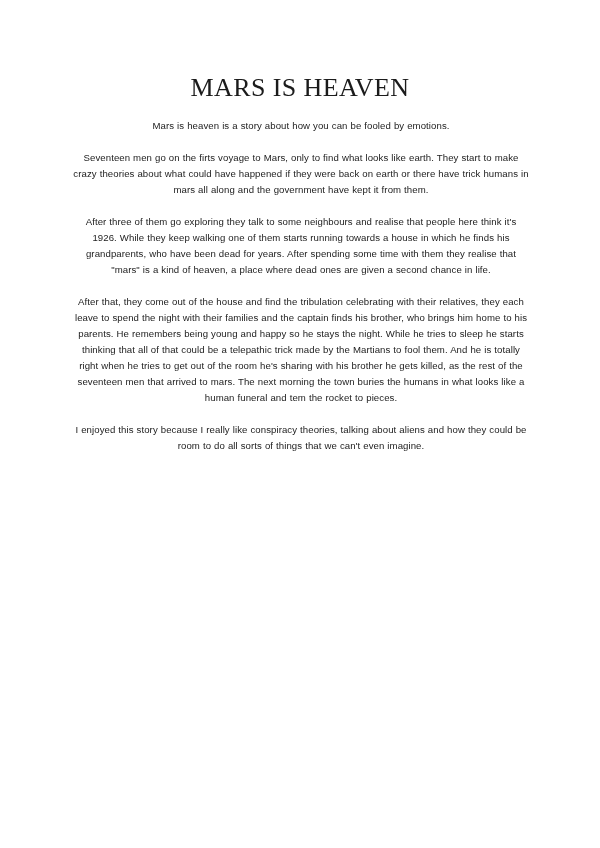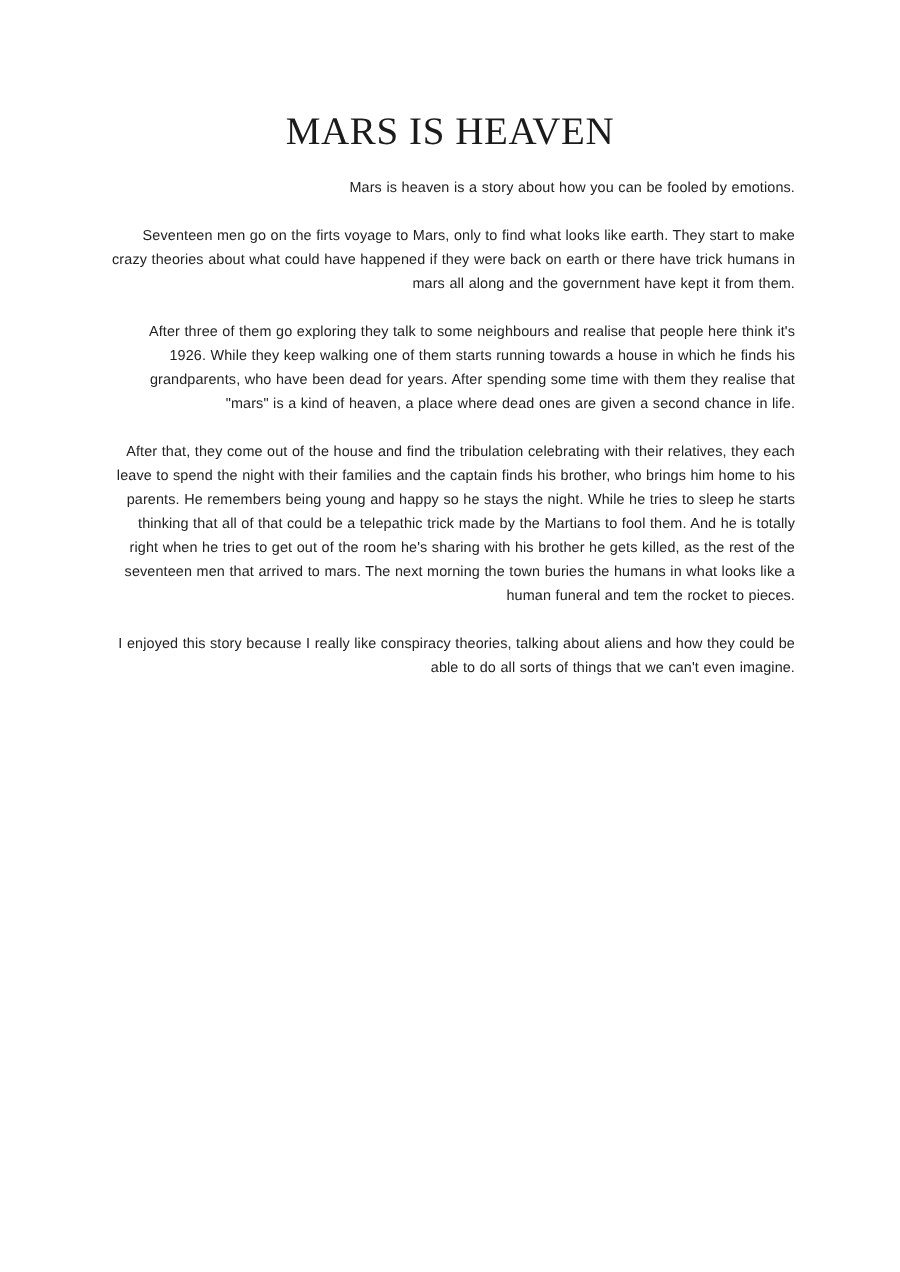--- a/index.html
+++ b/index.html
@@ -46,37 +46,37 @@
     left: 72px;
     width: 458px;
   }
 
   .para {
     margin: 0 0 16px 0;
     font-family: "Liberation Sans", sans-serif;
     font-size: 9.6px;
     line-height: 16px;
     color: #222222;
-    text-align: right;
+    text-align: center;
     letter-spacing: 0.08px;
     word-spacing: 0.25px;
   }
 
   .para:last-child {
     margin-bottom: 0;
   }
 </style>
 </head>
 <body>
 
 <div class="page">
 
   <h1 class="doc-title">MARS IS HEAVEN</h1>
 
   <div class="body-copy">
     <p class="para">Mars is heaven is a story about how you can be fooled by emotions.</p>
     <p class="para">Seventeen men go on the firts voyage to Mars, only to find what looks like earth. They start to make crazy theories about what could have happened if they were back on earth or there have trick humans in mars all along and the government have kept it from them.</p>
     <p class="para">After three of them go exploring they talk to some neighbours and realise that people here think it's 1926. While they keep walking one of them starts running towards a house in which he finds his grandparents, who have been dead for years. After spending some time with them they realise that "mars" is a kind of heaven, a place where dead ones are given a second chance in life.</p>
     <p class="para">After that, they come out of the house and find the tribulation celebrating with their relatives, they each leave to spend the night with their families and the captain finds his brother, who brings him home to his parents. He remembers being young and happy so he stays the night. While he tries to sleep he starts thinking that all of that could be a telepathic trick made by the Martians to fool them. And he is totally right when he tries to get out of the room he's sharing with his brother he gets killed, as the rest of the seventeen men that arrived to mars. The next morning the town buries the humans in what looks like a human funeral and tem the rocket to pieces.</p>
-    <p class="para">I enjoyed this story because I really like conspiracy theories, talking about aliens and how they could be able to do all sorts of things that we can't even imagine.</p>
+    <p class="para">I enjoyed this story because I really like conspiracy theories, talking about aliens and how they could be room to do all sorts of things that we can't even imagine.</p>
   </div>
 
 </div>
 
 </body></html>

